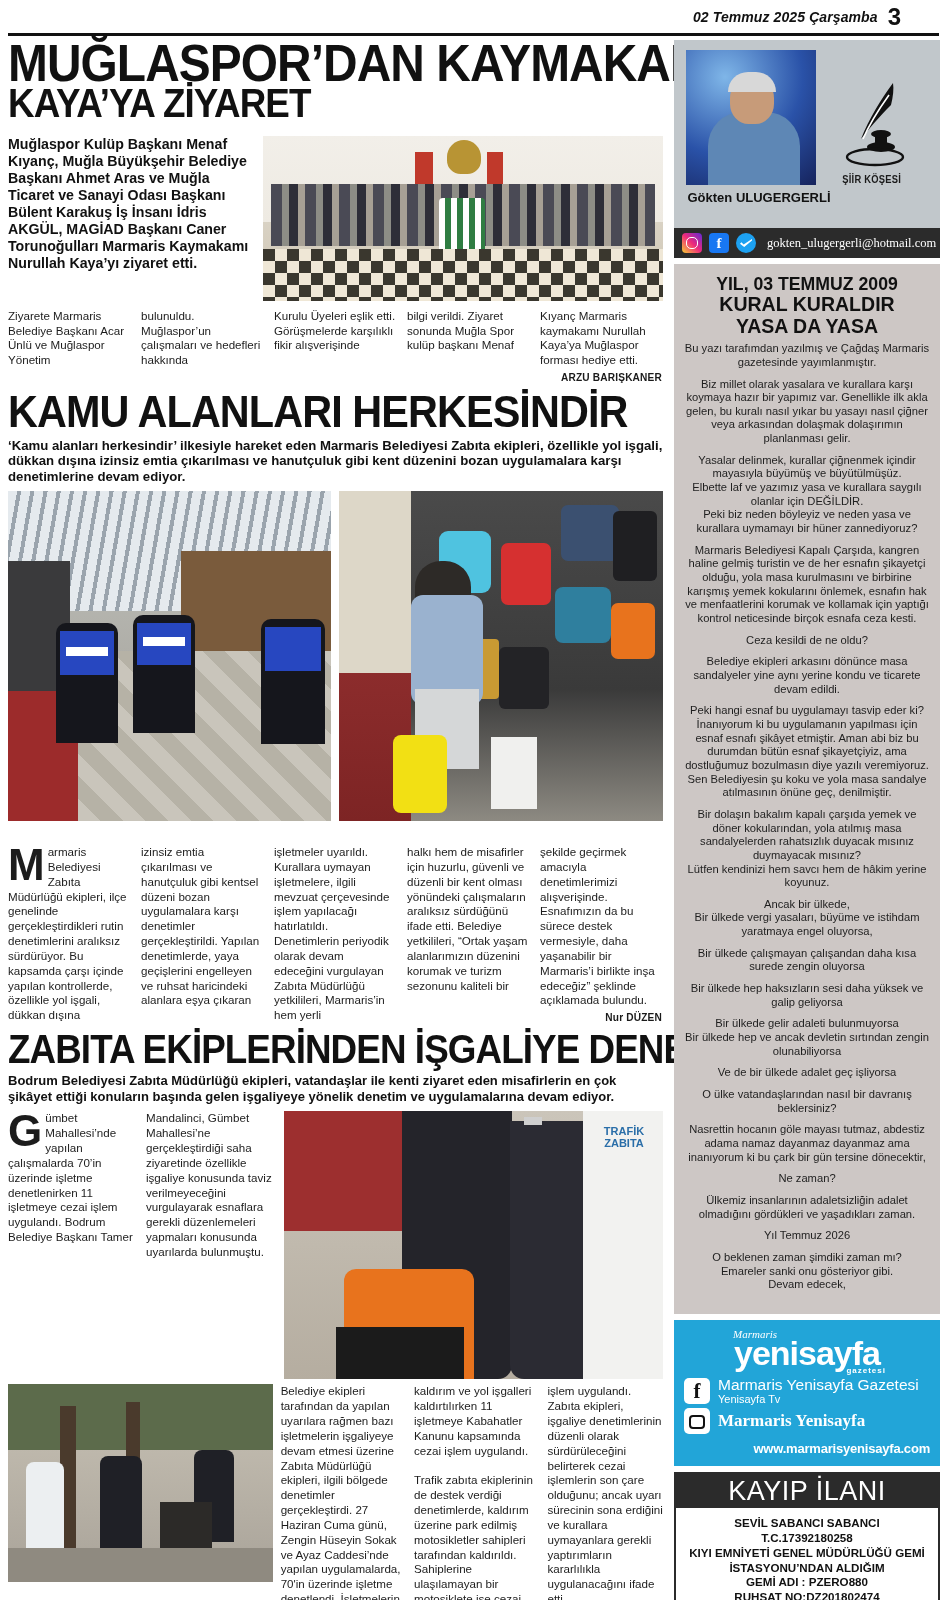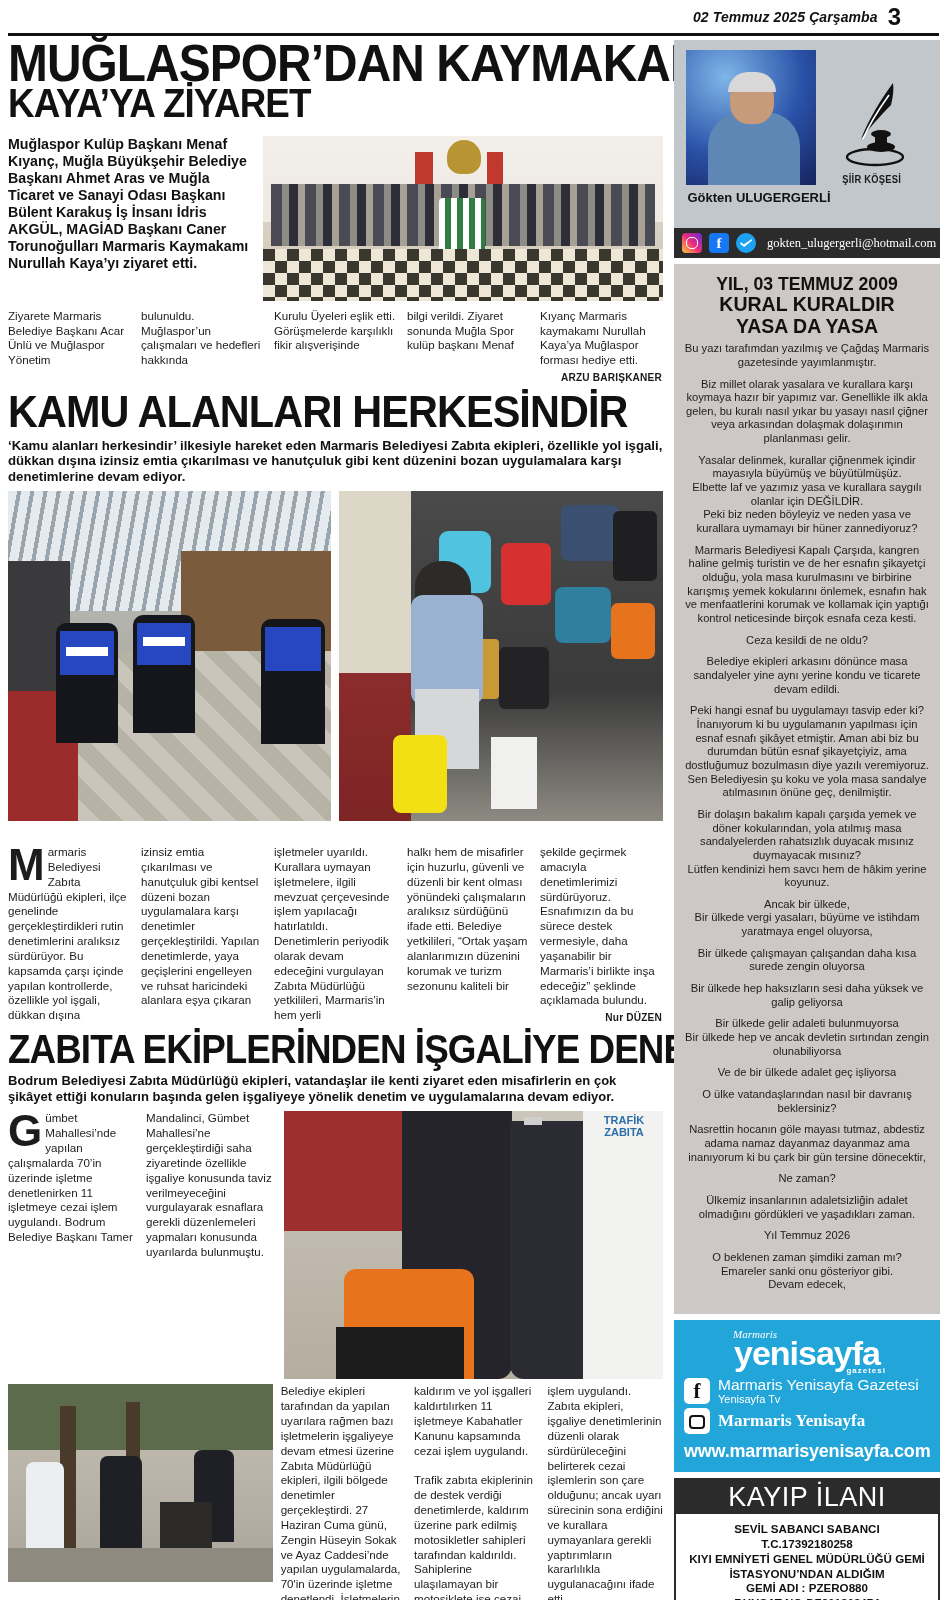--- a/index.html
+++ b/index.html
@@ -132,21 +132,21 @@
   .ad-logo-sub { position:absolute; right:44px; bottom:-1px; font-size:8px; font-weight:bold; letter-spacing:1px;}
   .ad-row { display:flex; align-items:center; gap:8px; margin-top:3px; }
   .ad-sq { width:26px; height:26px; background:#fff; border-radius:5px; position:relative; flex:0 0 auto;}
   .ad-sq.fb::after{ content:"f"; position:absolute; inset:0; color:#111; font-family:"Liberation Serif",serif;
      font-weight:900; font-size:21px; text-align:center; line-height:26px;}
   .ad-sq.ig::after{ content:""; position:absolute; left:5px; top:7px; right:5px; bottom:5px;
      border:2.5px solid #111; border-radius:4px;}
   .ad-t1 { font-size:15.5px; line-height:1.04; }
   .ad-t2 { font-size:11px; }
   .ad-t3 { font-size:17px; font-weight:bold; font-family:"Liberation Serif", serif; }
-  .ad-url { text-align:center; font-size:18px; font-weight:bold; margin-top:7px; letter-spacing:-.2px;}
+  .ad-url { text-align:right; font-size:13px; font-weight:bold; margin-top:7px; letter-spacing:-.2px;}
 
   .lost-header {
     width:266px; background:#2b2b2b; color:#fff; text-align:center;
     font-size:27px; padding:4px 0 1px 0; letter-spacing:.5px; margin-top:6px;
   }
   .lost-body {
     width:266px; border:2px solid #2b2b2b; border-top:none;
     padding: 8px 6px 10px 6px; text-align:center;
   }
   .lost-line { font-size:11.6px; font-weight:bold; line-height:1.28; color:#111; }
@@ -258,21 +258,21 @@
         <div style="width:122px;">
             <div class="body-txt">izinsiz emtia çıkarılması ve hanutçuluk gibi kentsel düzeni bozan uygulamalara karşı denetimler gerçekleştirildi. Yapılan denetimlerde, yaya geçişlerini engelleyen ve ruhsat haricindeki alanlara eşya çıkaran</div>
           </div>
         <div style="width:122px;">
             <div class="body-txt">işletmeler uyarıldı. Kurallara uymayan işletmelere, ilgili mevzuat çerçevesinde işlem yapılacağı hatırlatıldı. Denetimlerin periyodik olarak devam edeceğini vurgulayan Zabıta Müdürlüğü yetkilileri, Marmaris’in hem yerli</div>
           </div>
         <div style="width:122px;">
             <div class="body-txt">halkı hem de misafirler için huzurlu, güvenli ve düzenli bir kent olması yönündeki çalışmaların aralıksız sürdüğünü ifade etti. Belediye yetkilileri, “Ortak yaşam alanlarımızın düzenini korumak ve turizm sezonunu kaliteli bir</div>
           </div>
         <div style="width:122px;">
-          <div class="body-txt">şekilde geçirmek amacıyla denetimlerimizi sürdürüyoruz. Esnafımızın da bu sürece destek vermesiyle, daha yaşanabilir bir Marmaris’i birlikte inşa edeceğiz” şeklinde açıklamada bulundu.</div>
+          <div class="body-txt">şekilde geçirmek amacıyla denetimlerimizi alışverişinde. Esnafımızın da bu sürece destek vermesiyle, daha yaşanabilir bir Marmaris’i birlikte inşa edeceğiz” şeklinde açıklamada bulundu.</div>
           <div class="byline">Nur DÜZEN</div>
         </div>
       </div>
     </div>
 
     <div style="margin-top:8px;">
       <div class="hl-mega" style="font-size:40px;">ZABITA EKİPLERİNDEN İŞGALİYE DENETİMİ</div>
       <div class="lede" style="margin-top:6px; font-size:13px;">Bodrum Belediyesi Zabıta Müdürlüğü ekipleri, vatandaşlar ile kenti ziyaret eden misafirlerin en çok şikâyet ettiği konuların başında gelen işgaliyeye yönelik denetim ve uygulamalarına devam ediyor.</div>
 
       <div style="display:flex; gap:8px; margin-top:7px;">
@@ -281,21 +281,21 @@
           </div>
         <div style="width:130px;">
             <div class="body-txt">Mandalinci, Gümbet Mahallesi’ne gerçekleştirdiği saha ziyaretinde özellikle işgaliye konusunda taviz verilmeyeceğini vurgulayarak esnaflara gerekli düzenlemeleri yapmaları konusunda uyarılarda bulunmuştu.</div>
           </div>
         <div class="photo" style="width:379px;height:268px;">
           <div style="position:absolute;inset:0;background:linear-gradient(180deg,#cbc5ba 0%, #b5ada0 100%);"></div>
           <div style="position:absolute;left:0;top:0;width:120px;height:120px;background:#9d2f2f;"></div>
           <div style="position:absolute;left:118px;top:0;width:110px;bottom:0;background:#24242a;border-radius:0 0 14px 14px;"></div>
           <div style="position:absolute;left:226px;top:10px;width:96px;bottom:0;background:#2b2b33;border-radius:0 0 14px 14px;"></div>
           <div style="position:absolute;right:0;top:0;width:80px;bottom:0;background:#f2f2f0;"></div>
-          <div style="position:absolute;right:6px;top:3px;width:66px;height:24px;color:#2a6ea8;font-size:11px;font-weight:bold;text-align:center;line-height:12px;">TRAFİK<br>ZABITA</div>
+          <div style="position:absolute;right:6px;top:14px;width:66px;height:24px;color:#2a6ea8;font-size:11px;font-weight:bold;text-align:center;line-height:12px;">TRAFİK<br>ZABITA</div>
           <div style="position:absolute;left:60px;bottom:0;width:130px;height:110px;background:#e8731d;border-radius:12px 12px 0 0;"></div>
           <div style="position:absolute;left:52px;bottom:0;width:128px;height:52px;background:#1b1b1b;"></div>
           <div style="position:absolute;left:240px;top:6px;width:18px;height:8px;background:#cfcfcf;"></div>
         </div>
       </div>
 
       <div style="display:flex; gap:8px; margin-top:5px;">
         <div class="photo" style="width:268px;height:198px;">
           <div style="position:absolute;inset:0;background:linear-gradient(180deg,#c8c2b5 0%, #a9a399 100%);"></div>
           <div style="position:absolute;left:0;top:0;right:0;height:66px;background:#5c6b4b;"></div>

